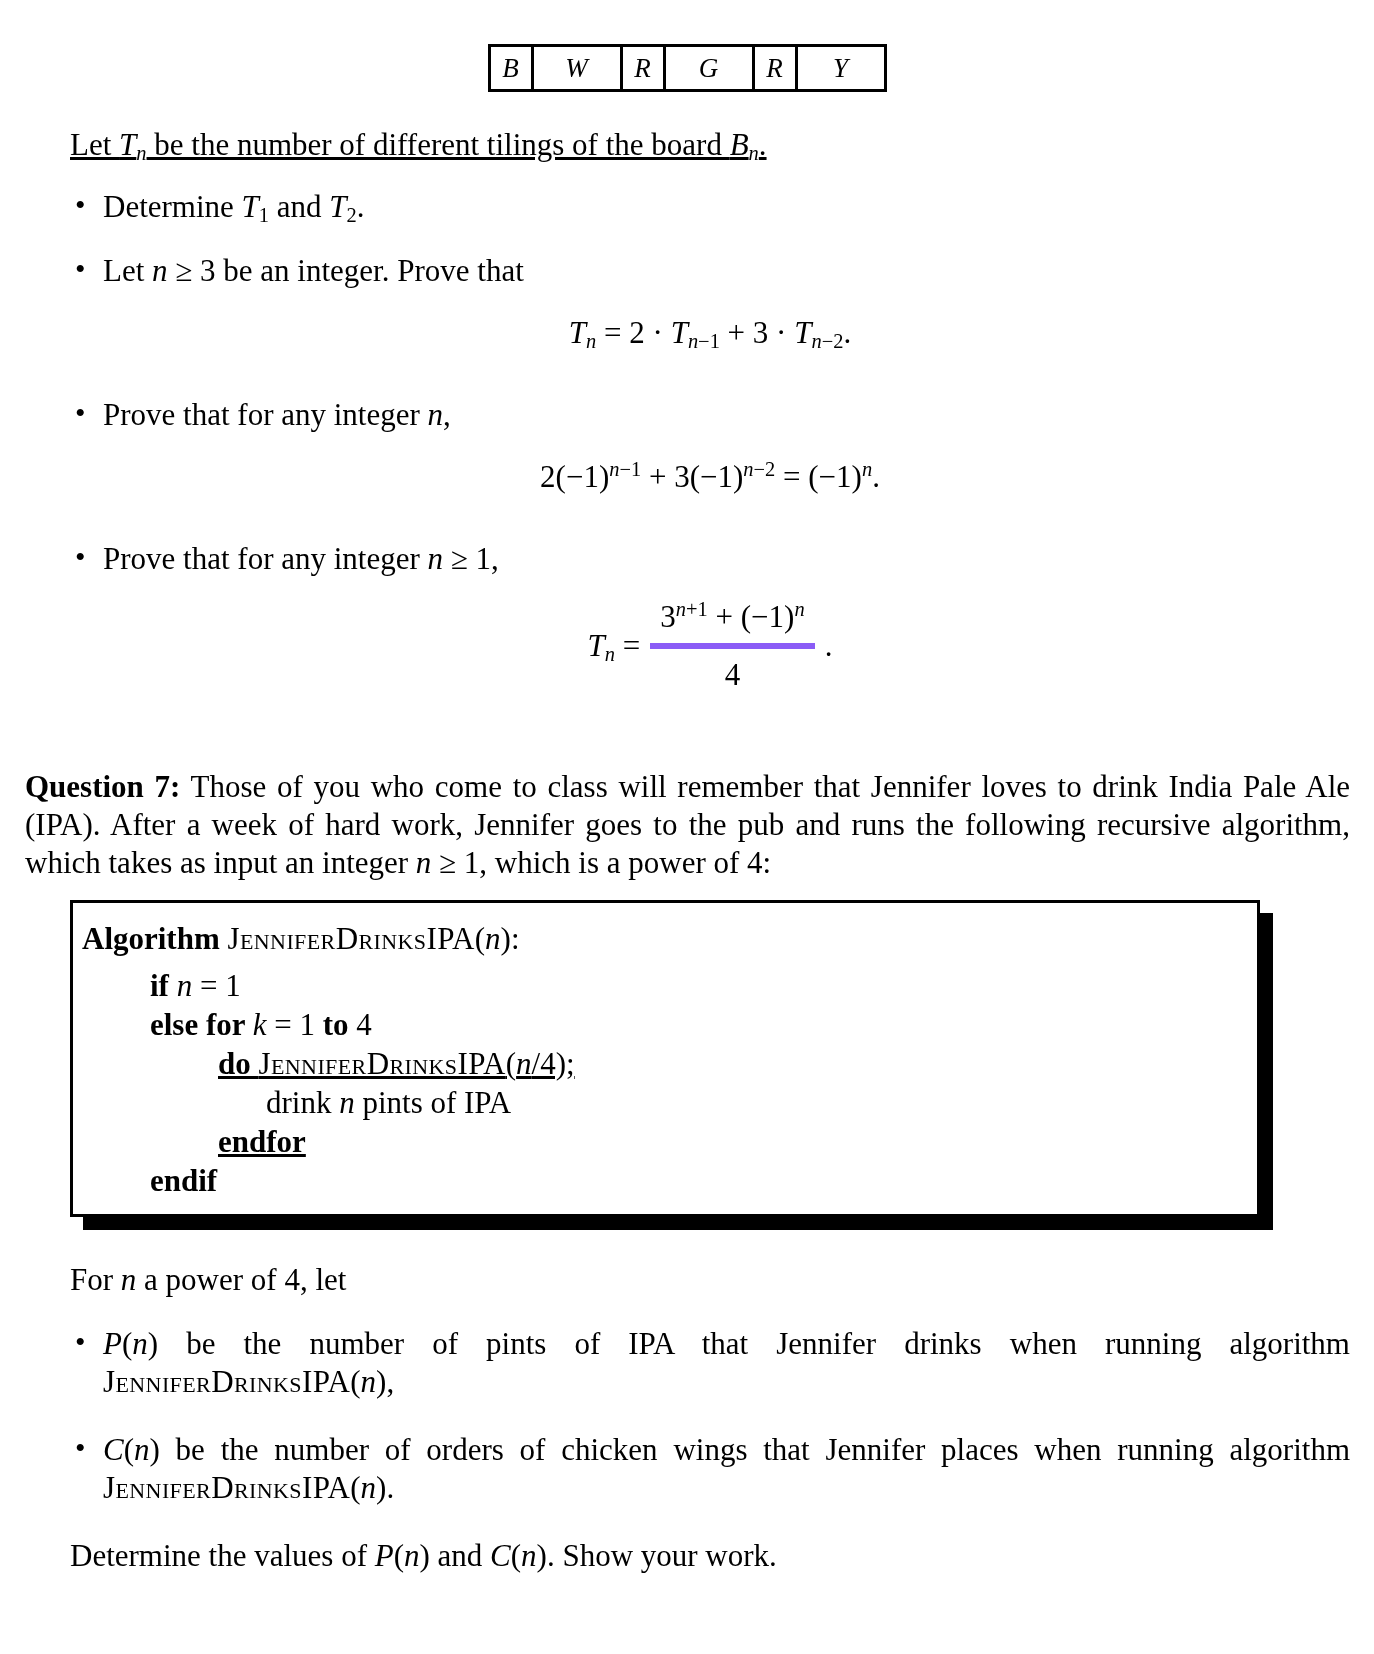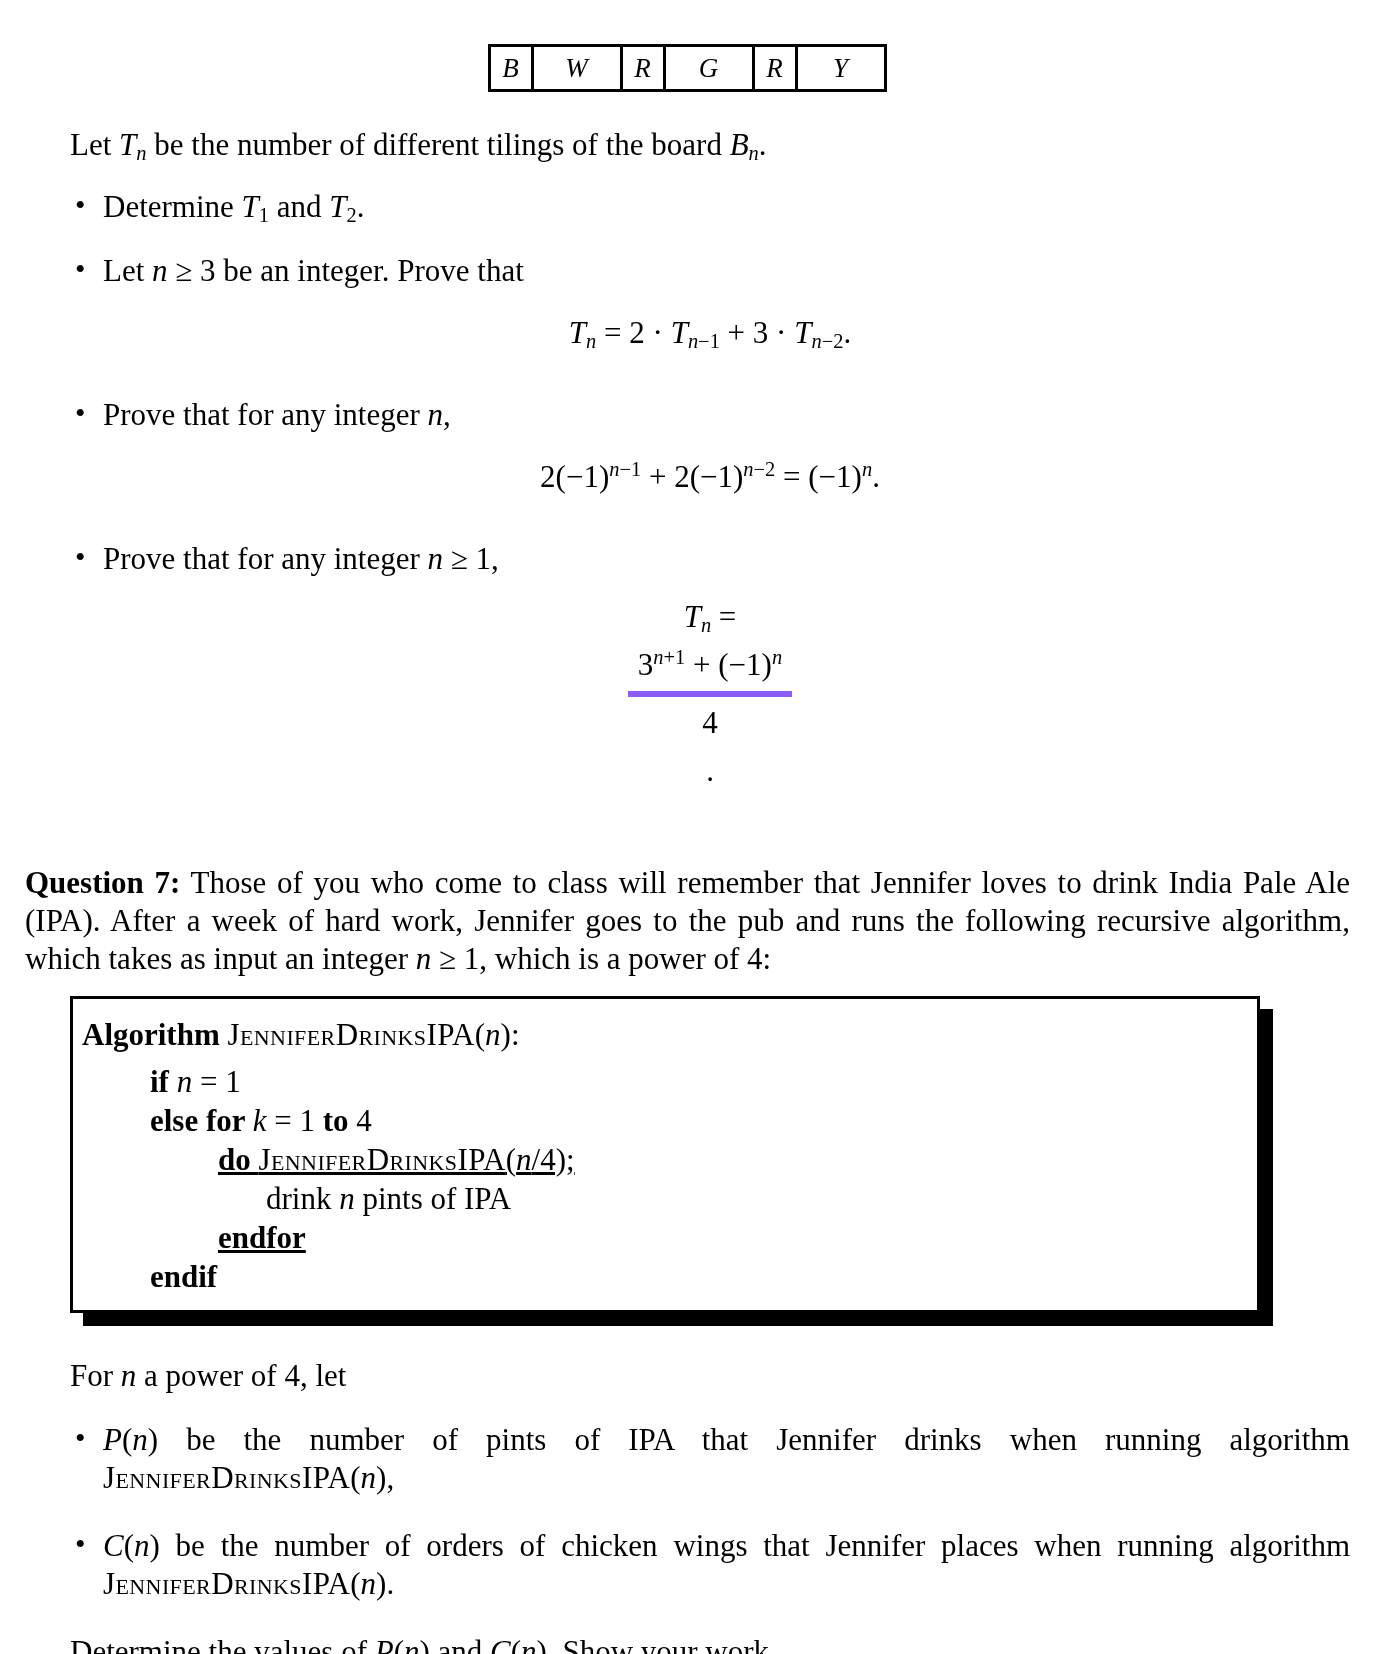--- a/index.html
+++ b/index.html
@@ -17,30 +17,30 @@
 
   
   .board-wrap{display:flex;justify-content:center;padding-top:44px;}
   .board{display:flex;border:3px solid #000;}
   .cell{width:40px;height:42px;border-right:3px solid #000;
         display:flex;align-items:center;justify-content:center;}
   .cell:last-child{border-right:none;}
   .cell.wide{width:86px;}
   .cell-label{font-style:italic;font-size:27px;}
 
-  .intro{margin:34px 24px 0 70px;}
+  .intro{margin:34px 24px 0 70px;text-decoration:underline;}
 
   .bitem{position:relative;margin:26px 24px 0 75px;padding-left:28px;text-align:justify;}
   .bullet-glyph{position:absolute;left:0;top:-2px;font-size:30px;}
 
   .equation{text-align:center;padding-left:70px;padding-right:24px;}
   .eq-spaced{margin:24px 0 44px 0;}
 
   .eqfrac{display:flex;justify-content:center;align-items:center;
-          padding-left:70px;padding-right:24px;margin-top:20px;gap:10px;flex-direction:column;}
+          padding-left:70px;padding-right:24px;margin-top:20px;gap:10px;}
   .frac{display:inline-block;text-align:center;}
   .frac-num{padding:0 10px 7px 10px;border-bottom:6px solid #8b5cf6;display:block;}
   .frac-den{padding-top:7px;display:block;}
 
   .q7{margin:74px 24px 0 25px;text-align:justify;}
 
   .algobox{margin:18px 0 0 70px;width:1190px;box-sizing:border-box;
            border:3px solid #000;box-shadow:13px 13px 0 #000;
            padding:16px 20px 14px 9px;background:#fff;line-height:39px;}
   .algo-title{margin-bottom:8px;}
@@ -89,21 +89,21 @@
   <span><span>Let </span><span class="s-it">n</span><span> ≥ 3 be an integer.  Prove that</span></span>
 </div>
 
 <div class="equation eq-spaced"><span class="s-it">T</span><span class="s-it s-sub">n</span><span> = 2 · </span><span class="s-it">T</span><span class="s-it s-sub">n</span><span class="s-sub">−1</span><span> + 3 · </span><span class="s-it">T</span><span class="s-it s-sub">n</span><span class="s-sub">−2</span><span>.</span></div>
 
 <div class="bitem">
   <span class="bullet-glyph">•</span>
   <span><span>Prove that for any integer </span><span class="s-it">n</span><span>,</span></span>
 </div>
 
-<div class="equation eq-spaced"><span>2(−1)</span><span class="s-it s-sup">n</span><span class="s-sup">−1</span><span> + 2(−1)</span><span class="s-it s-sup">n</span><span class="s-sup">−2</span><span> = (−1)</span><span class="s-it s-sup">n</span><span>.</span></div>
+<div class="equation eq-spaced"><span>2(−1)</span><span class="s-it s-sup">n</span><span class="s-sup">−1</span><span> + 3(−1)</span><span class="s-it s-sup">n</span><span class="s-sup">−2</span><span> = (−1)</span><span class="s-it s-sup">n</span><span>.</span></div>
 
 <div class="bitem">
   <span class="bullet-glyph">•</span>
   <span><span>Prove that for any integer </span><span class="s-it">n</span><span> ≥ 1,</span></span>
 </div>
 
 <div class="eqfrac">
   <span><span class="s-it">T</span><span class="s-it s-sub">n</span><span> =</span></span>
   <span class="frac">
     <span class="frac-num"><span>3</span><span class="s-it s-sup">n</span><span class="s-sup">+1</span><span> + (−1)</span><span class="s-it s-sup">n</span></span>

